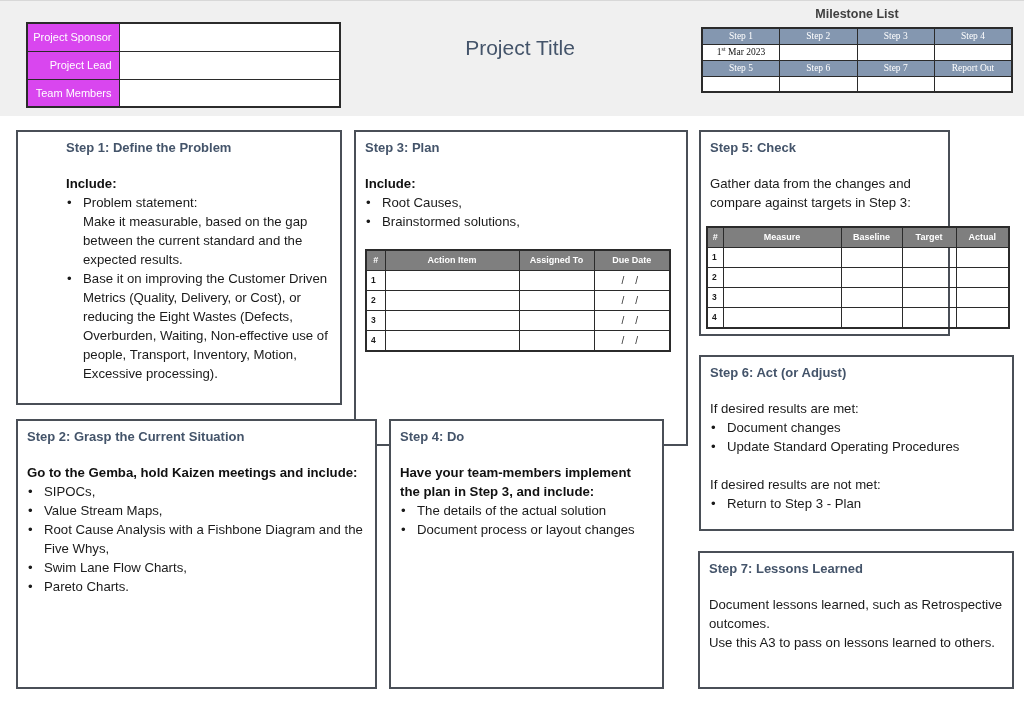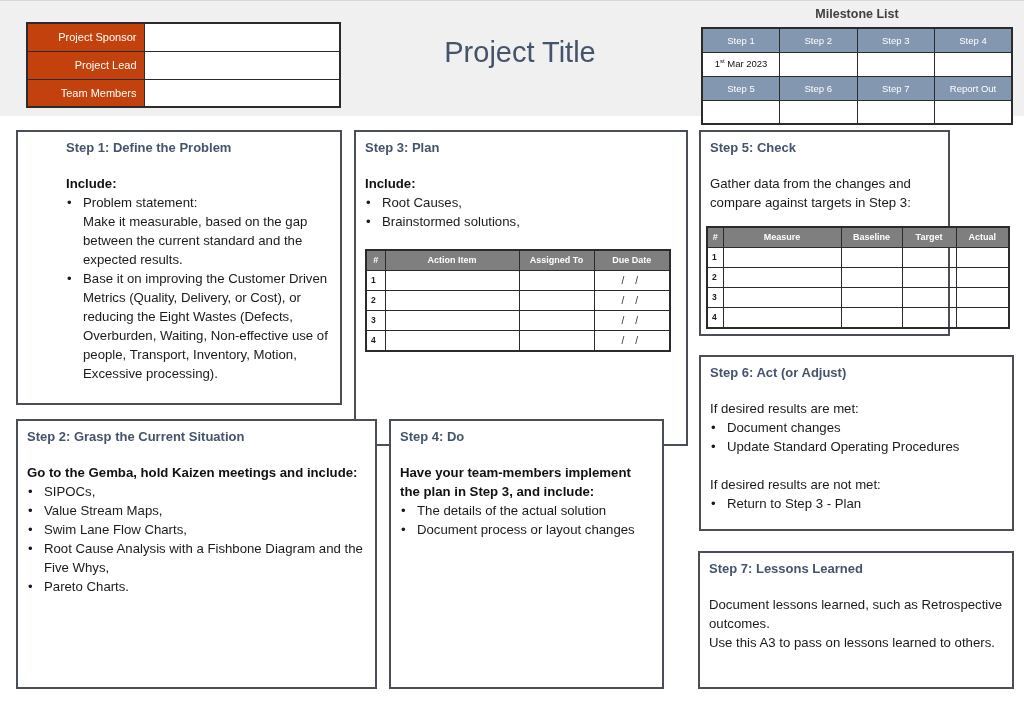--- a/index.html
+++ b/index.html
@@ -4,29 +4,29 @@
 <style>
   * { box-sizing: border-box; margin: 0; padding: 0; }
   html, body { width: 1024px; height: 703px; overflow: hidden; background: #ffffff; }
   body { font-family: "Liberation Sans", sans-serif; color: #1a1a1a; position: relative; }
 
   .header-band { position: absolute; left: 0; top: 0; width: 1024px; height: 116px; background: #f0f0f0; border-top: 1px solid #d8d8d8; }
 
   
   .info-table { position: absolute; left: 26px; top: 22px; width: 315px; border-collapse: collapse; border: 2px solid #2b2b2b; }
   .info-table td { height: 28px; border: 1px solid #2b2b2b; font-size: 11px; }
-  .info-table td.lbl { width: 117px; background: #c2410c; color: #ffffff; text-align: right; padding-right: 7px; }
+  .info-table td.lbl { width: 92px; background: #d946ef; color: #ffffff; text-align: right; padding-right: 7px; }
   .info-table td.val { background: #ffffff; }
 
-  .project-title { position: absolute; left: 380px; top: 36px; width: 280px; text-align: center; font-size: 29px; color: #44546a; }
+  .project-title { position: absolute; left: 380px; top: 36px; width: 280px; text-align: center; font-size: 21px; color: #44546a; }
 
   
   .ms-title { position: absolute; left: 700px; top: 7px; width: 314px; text-align: center; font-size: 12.5px; font-weight: bold; color: #404040; }
   .ms-table { position: absolute; left: 701px; top: 27px; width: 312px; border-collapse: collapse; border: 2px solid #2b2b2b; table-layout: fixed; }
-  .ms-table td { height: 24px; border: 1px solid #2b2b2b; font-size: 9.5px; text-align: center; }
+  .ms-table td { height: 16px; border: 1px solid #2b2b2b; font-size: 9.5px; text-align: center; font-family: Liberation Serif, serif; }
   .ms-table td.hd { background: #8497b0; color: #ffffff; }
   .ms-table td.vl { background: #ffffff; color: #111111; }
   .ms-table sup { font-size: 6px; }
 
   
   .panel { position: absolute; border: 2px solid #4a4f57; background: #ffffff; padding: 6px 9px; font-size: 13.2px; line-height: 19px; }
   .panel-title { font-weight: bold; color: #44546a; font-size: 13px; margin-bottom: 17px; }
   .bold-line { font-weight: bold; color: #111; }
   ul.bullets { list-style: none; }
   ul.bullets li { position: relative; padding-left: 17px; }
@@ -223,22 +223,22 @@
   <div class="para">Document lessons learned, such as Retrospective outcomes.</div>
   <div class="para">Use this A3 to pass on lessons learned to others.</div>
 </div>
 
 <div class="panel" style="left:16px; top:419px; width:361px; height:270px;">
   <div class="panel-title">Step 2: Grasp the Current Situation</div>
   <div class="bold-line">Go to the Gemba, hold Kaizen meetings and include:</div>
   <ul class="bullets">
     <li>SIPOCs,</li>
     <li>Value Stream Maps,</li>
+    <li>Root Cause Analysis with a Fishbone Diagram and the Five Whys,</li>
     <li>Swim Lane Flow Charts,</li>
-    <li>Root Cause Analysis with a Fishbone Diagram and the Five Whys,</li>
     <li>Pareto Charts.</li>
   </ul>
 </div>
 
 <div class="panel" style="left:389px; top:419px; width:275px; height:270px;">
   <div class="panel-title">Step 4: Do</div>
   <div class="bold-line">Have your team-members implement the plan in Step 3, and include:</div>
   <ul class="bullets">
     <li>The details of the actual solution</li>
     <li>Document process or layout changes</li>

